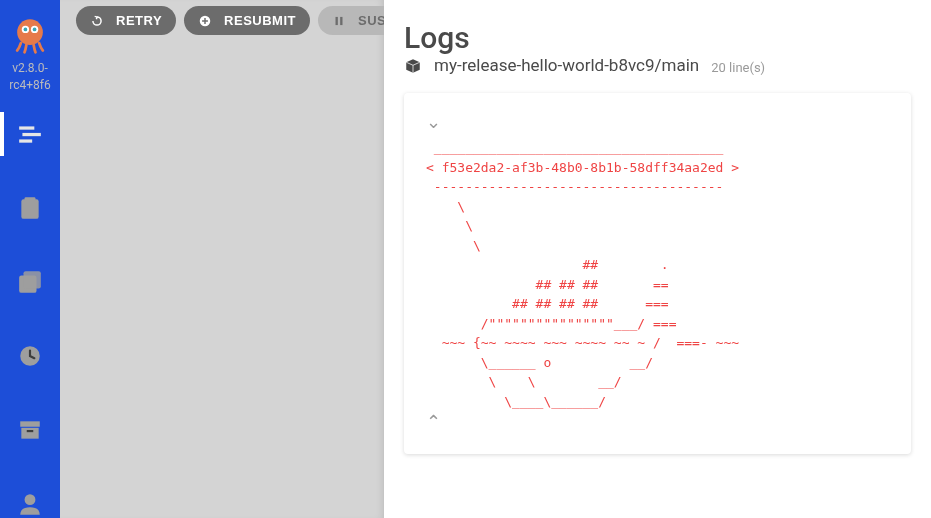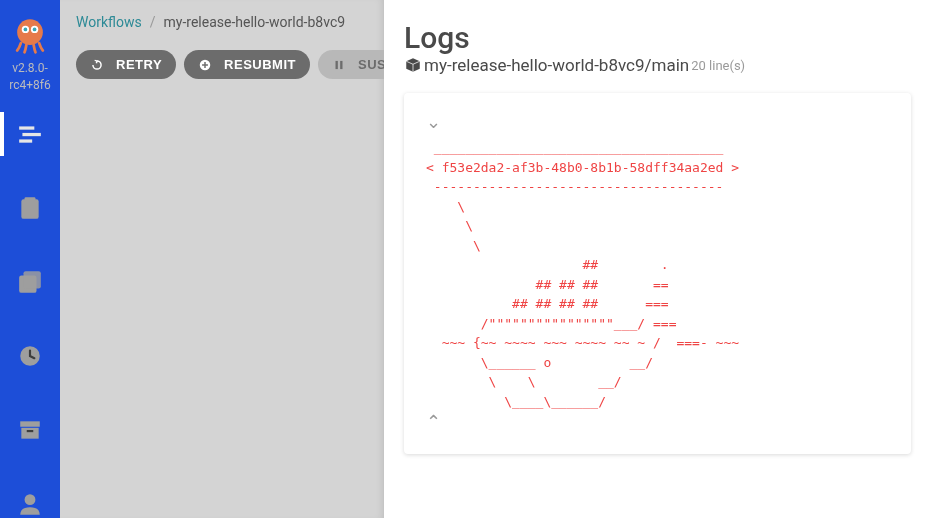--- a/index.html
+++ b/index.html
@@ -126,22 +126,22 @@
   overflow: auto;
 }
 .logs-title {
   font-size: 30px;
   font-weight: 500;
   color: #4a4a4a;
   margin-bottom: 0;
 }
 .logs-subtitle {
   display: flex;
-  align-items: center;
-  gap: 2px;
+  align-items: flex-end;
+  gap: 12px;
   color: #4a4a4a;
   font-size: 17px;
   margin-bottom: 18px;
 }
 .logs-subtitle svg { width: 18px; height: 18px; flex-shrink: 0; }
 .linecount {
   color: #9a9a9a;
   font-size: 13px;
 }
 .log-card {
@@ -220,25 +220,20 @@
     <div class="nav-item">
       <svg viewBox="0 0 24 24">
           <circle cx="12" cy="8" r="5" fill="currentColor"></circle>
           <path d="M3 22 Q3 15 12 15 Q21 15 21 22 Z" fill="currentColor"></path>
         </svg>
     </div>
   </div>
 </nav>
 
 <section class="middle">
-  <div class="breadcrumb">
-    <a href="#">Workflows</a>
-    <span class="sep">/</span>
-    <span class="current">my-release-hello-world-b8vc9</span>
-  </div>
   <div class="actions">
     <button class="btn">
       <svg viewBox="0 0 24 24">
           <path d="M12 5 A7 7 0 1 1 5 12" fill="none" stroke="#fff" stroke-width="2.5"></path>
           <path d="M8 4 L12 5 L11 9" fill="none" stroke="#fff" stroke-width="2.5"></path>
         </svg>
       <span>RETRY</span>
     </button>
     <button class="btn">
       <svg viewBox="0 0 24 24">

